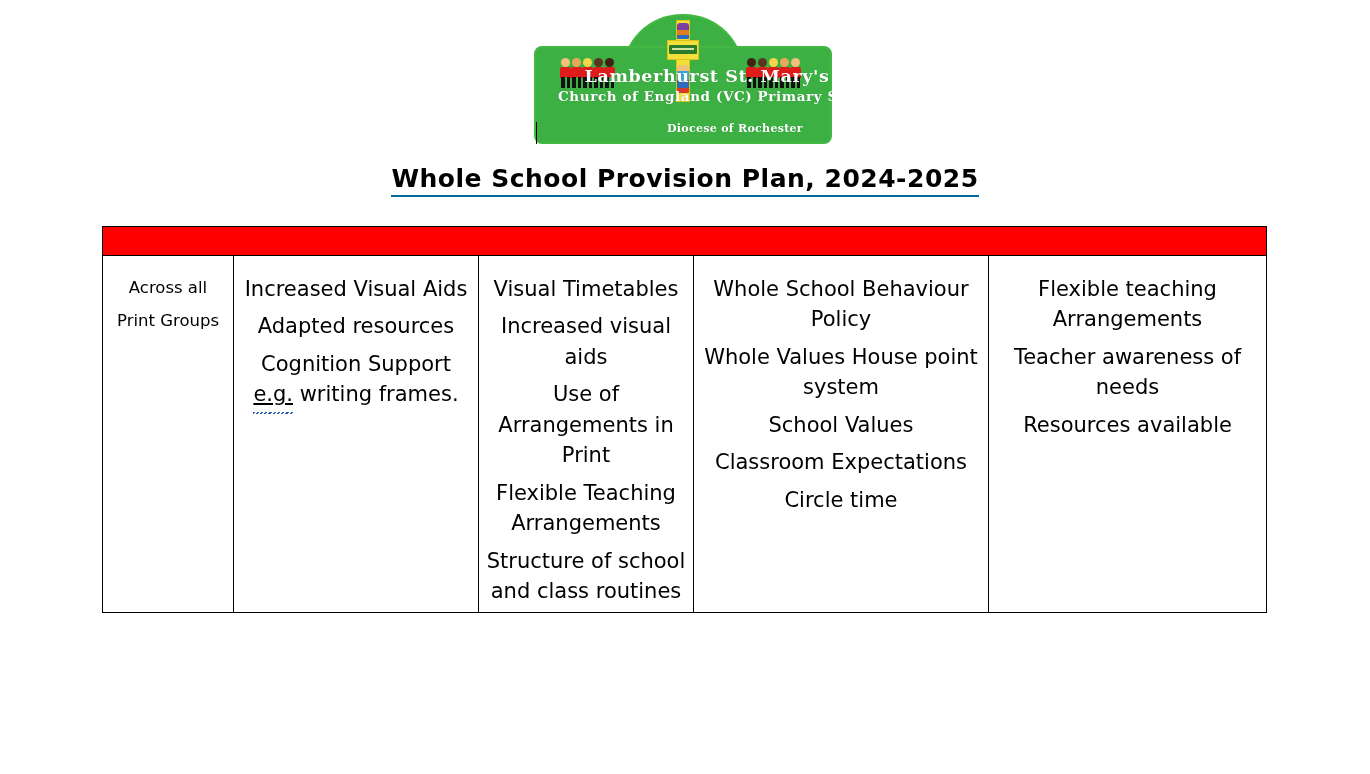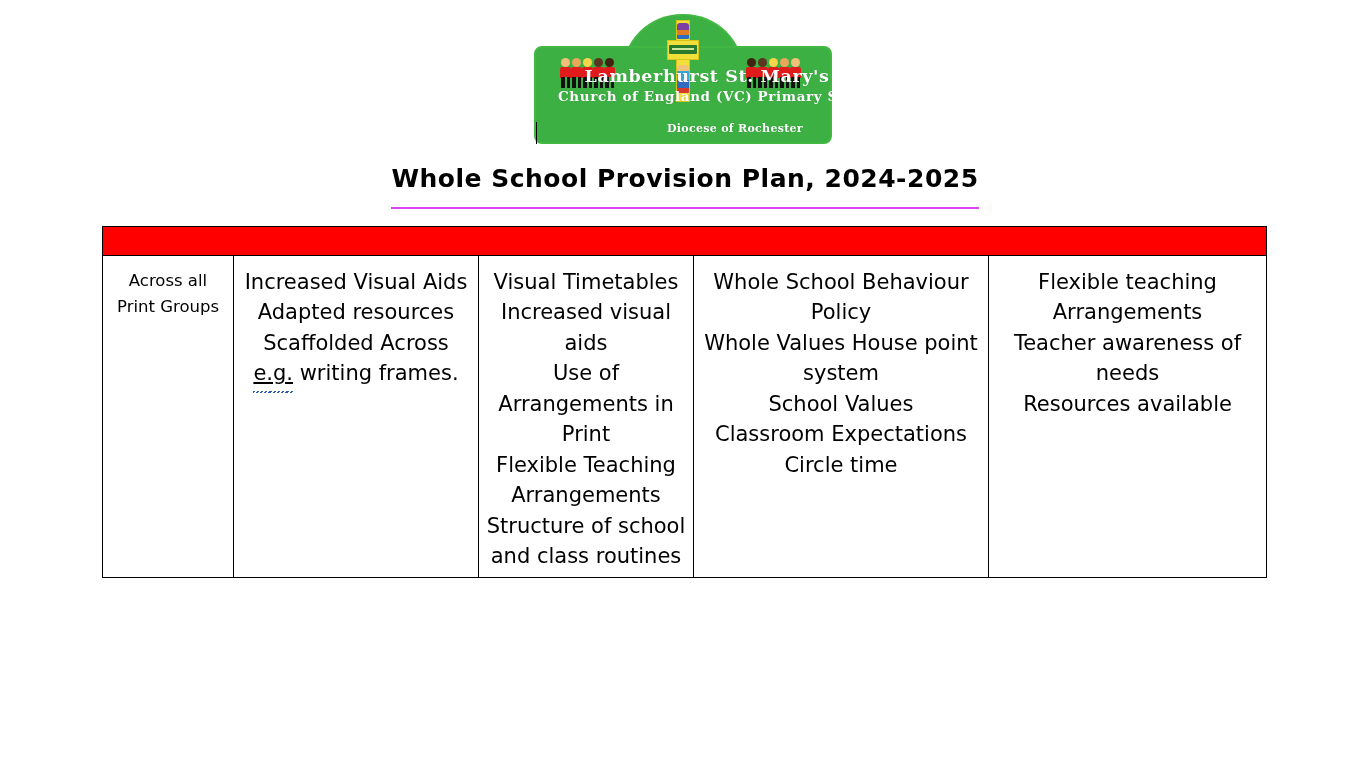--- a/index.html
+++ b/index.html
@@ -181,22 +181,22 @@
     top: 164px;
     width: 1370px;
     text-align: center;
     font-family: "DejaVu Sans", sans-serif;
     font-size: 25px;
     font-weight: bold;
     letter-spacing: .5px;
     color: #000000;
   }
   .page-title span {
-    border-bottom: 2px solid #d946ef;
-    padding-bottom: 14px;
+    border-bottom: 2px solid #0369a1;
+    padding-bottom: 2px;
   }
 
   
   .provision-table {
     position: absolute;
     left: 102px;
     top: 226px;
     width: 1164px;
     border-collapse: collapse;
     table-layout: fixed;
@@ -237,21 +237,21 @@
     font-size: 21px;
     line-height: 1.45;
     padding: 11px 7px 6px 7px;
     font-weight: normal;
   }
   .body-row td.col-qft {
     font-size: 16.5px;
     line-height: 1.55;
     padding-top: 12px;
   }
-  .cell-line { display: block; }
+  .cell-line { display: block; margin-top: 7px; }
 
   .spellcheck {
     text-decoration: underline;
     text-decoration-color: #000000;
     position: relative;
     display: inline-block;
   }
   .spellcheck::after {
     content: "";
     position: absolute;
@@ -368,21 +368,21 @@
   <tr class="body-row">
 
     <td class="col-qft">
       <span class="cell-line">Across all</span>
       <span class="cell-line">Print Groups</span>
     </td>
 
     <td>
       <span class="cell-line">Increased Visual Aids</span>
       <span class="cell-line">Adapted resources</span>
-      <span class="cell-line"><span>Scaffolded Across </span><span class="spellcheck">e.g.</span> <span>writing frames.</span></span>
+      <span class="cell-line"><span>Cognition Support </span><span class="spellcheck">e.g.</span> <span>writing frames.</span></span>
     </td>
 
     <td>
       <span class="cell-line">Visual Timetables</span>
       <span class="cell-line">Increased visual aids</span>
       <span class="cell-line">Use of Arrangements in Print</span>
       <span class="cell-line">Flexible Teaching Arrangements</span>
       <span class="cell-line">Structure of school and class routines</span>
     </td>
 

